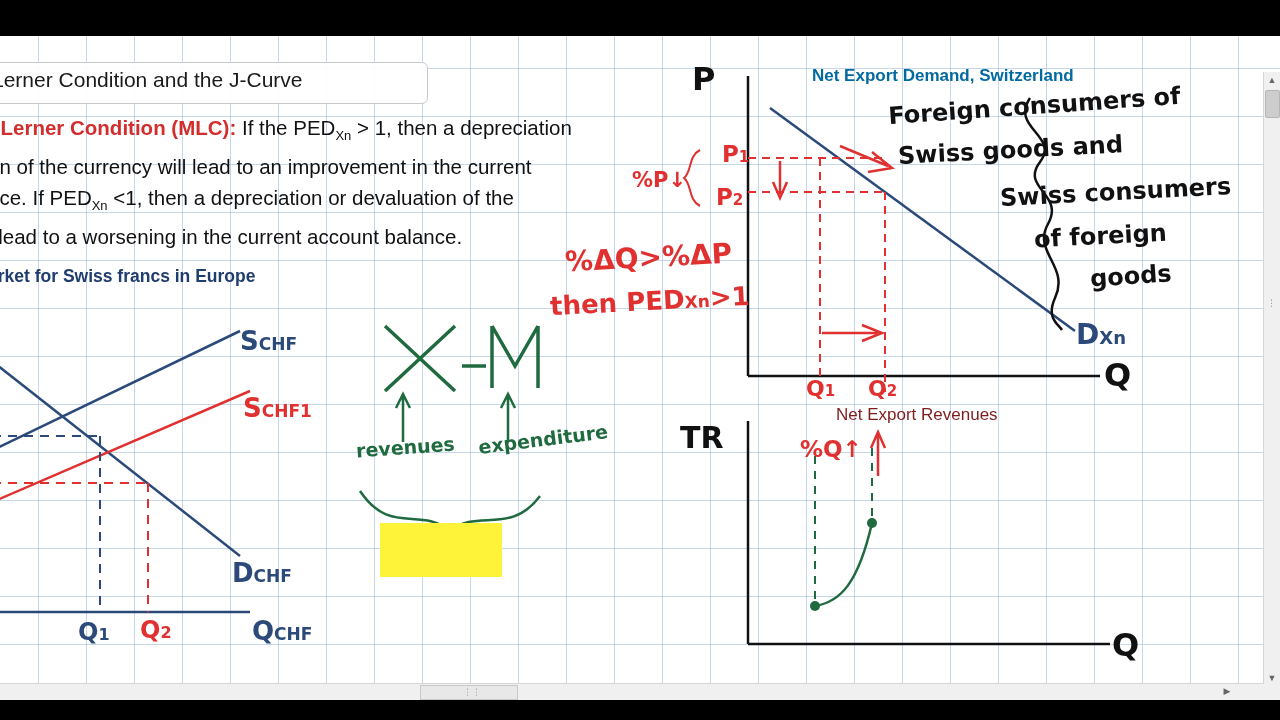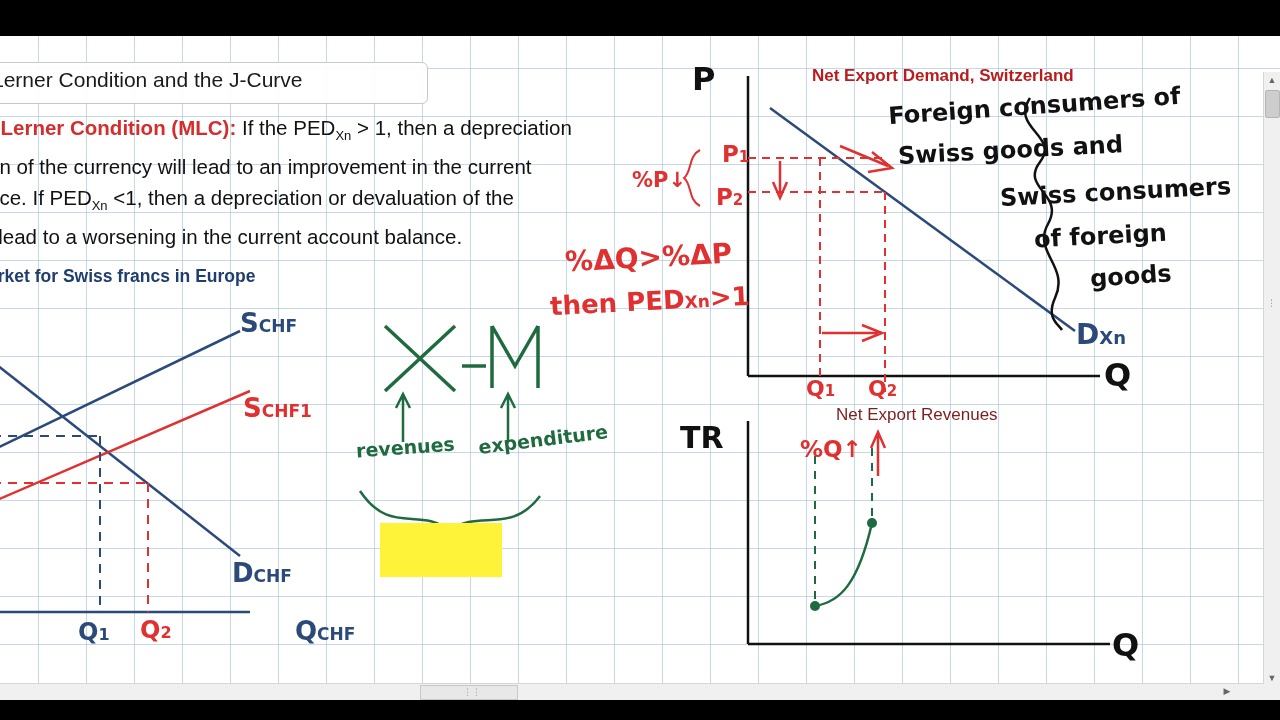--- a/index.html
+++ b/index.html
@@ -149,52 +149,52 @@
         <circle cx="815" cy="570" r="5" fill="#1f6b3f"></circle>
         <circle cx="872" cy="487" r="5" fill="#1f6b3f"></circle>
 
         <path d="M 815 420 L 815 570" stroke="#1f6b3f" stroke-width="2" stroke-dasharray="8 7" fill="none"></path>
         <path d="M 872 412 L 872 487" stroke="#1f6b3f" stroke-width="2" stroke-dasharray="8 7" fill="none"></path>
 
         <path d="M 878 440 L 878 398 M 871 412 L 878 396 L 885 412" stroke="#e03030" stroke-width="2.5" fill="none"></path>
       </g>
     </svg>
 
-    <div class="ink hand hand-blue" style="left:240px;top:272px;font-size:26px;">
+    <div class="ink hand hand-blue" style="left:240px;top:290px;font-size:26px;">
       <span>S</span><span style="font-size:17px;">CHF</span>
     </div>
     <div class="ink hand hand-red" style="left:243px;top:357px;font-size:26px;">
       <span>S</span><span style="font-size:17px;">CHF1</span>
     </div>
     <div class="ink hand hand-blue" style="left:232px;top:522px;font-size:26px;">
       <span>D</span><span style="font-size:17px;">CHF</span>
     </div>
     <div class="ink hand hand-blue" style="left:78px;top:582px;font-size:24px;">
       <span>Q</span><span style="font-size:16px;">1</span>
     </div>
     <div class="ink hand hand-red" style="left:140px;top:580px;font-size:24px;">
       <span>Q</span><span style="font-size:16px;">2</span>
     </div>
-    <div class="ink hand hand-blue" style="left:252px;top:580px;font-size:26px;margin-left:43px;">
+    <div class="ink hand hand-blue" style="left:252px;top:580px;font-size:26px;">
       <span>Q</span><span style="font-size:17px;">CHF</span>
     </div>
 
     <div class="ink hand hand-green" style="left:356px;top:400px;font-size:19px;transform:rotate(-4deg);">revenues</div>
     <div class="ink hand hand-green" style="left:478px;top:392px;font-size:19px;transform:rotate(-7deg);">expenditure</div>
 
     <div class="hl-yellow" style="left:380px;top:487px;width:122px;height:54px;"></div>
 
     <div class="ink hand hand-red" style="left:565px;top:205px;font-size:28px;transform:rotate(-3deg);">%ΔQ&gt;%ΔP</div>
     <div class="ink hand hand-red" style="left:550px;top:250px;font-size:26px;transform:rotate(-3deg);">
       <span>then PED</span><span style="font-size:17px;">Xn</span><span>&gt;1</span>
     </div>
 
     <div class="ink hand hand-black" style="left:692px;top:24px;font-size:32px;">P</div>
     <div class="ink hand hand-black" style="left:1104px;top:320px;font-size:32px;">Q</div>
-    <div class="ink" style="left:812px;top:30px;font-size:17px;color:#b91c1c;font-weight:600;">Net Export Demand, Switzerland</div>
+    <div class="ink" style="left:812px;top:30px;font-size:17px;color:#0369a1;font-weight:600;">Net Export Demand, Switzerland</div>
 
     <div class="ink hand hand-red" style="left:632px;top:132px;font-size:21px;">
       <span>%P</span><span>↓</span>
     </div>
     <div class="ink hand hand-red" style="left:706px;top:105px;font-size:23px;margin-left:16px;">
       <span>P</span><span style="font-size:15px;">1</span>
     </div>
     <div class="ink hand hand-red" style="left:716px;top:148px;font-size:23px;">
       <span>P</span><span style="font-size:15px;">2</span>
     </div>

